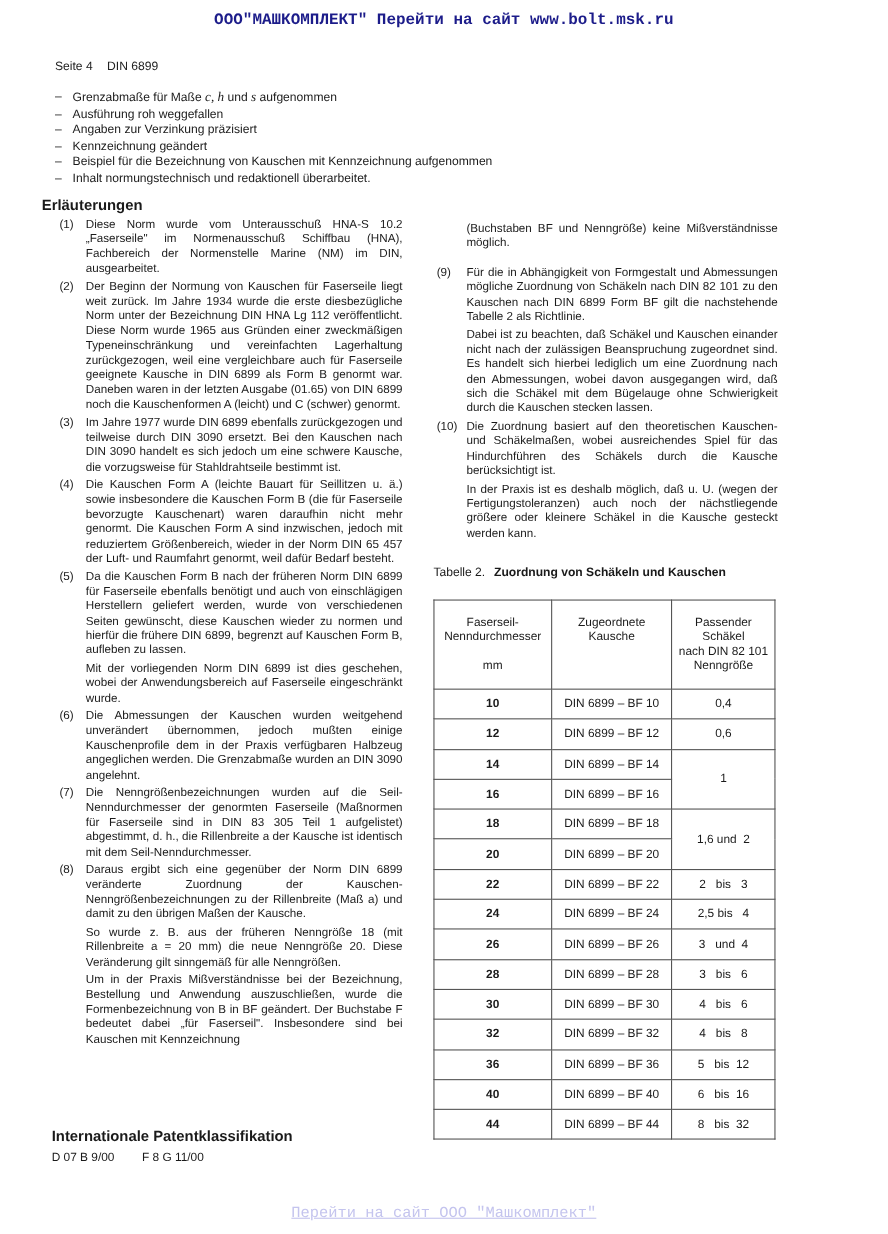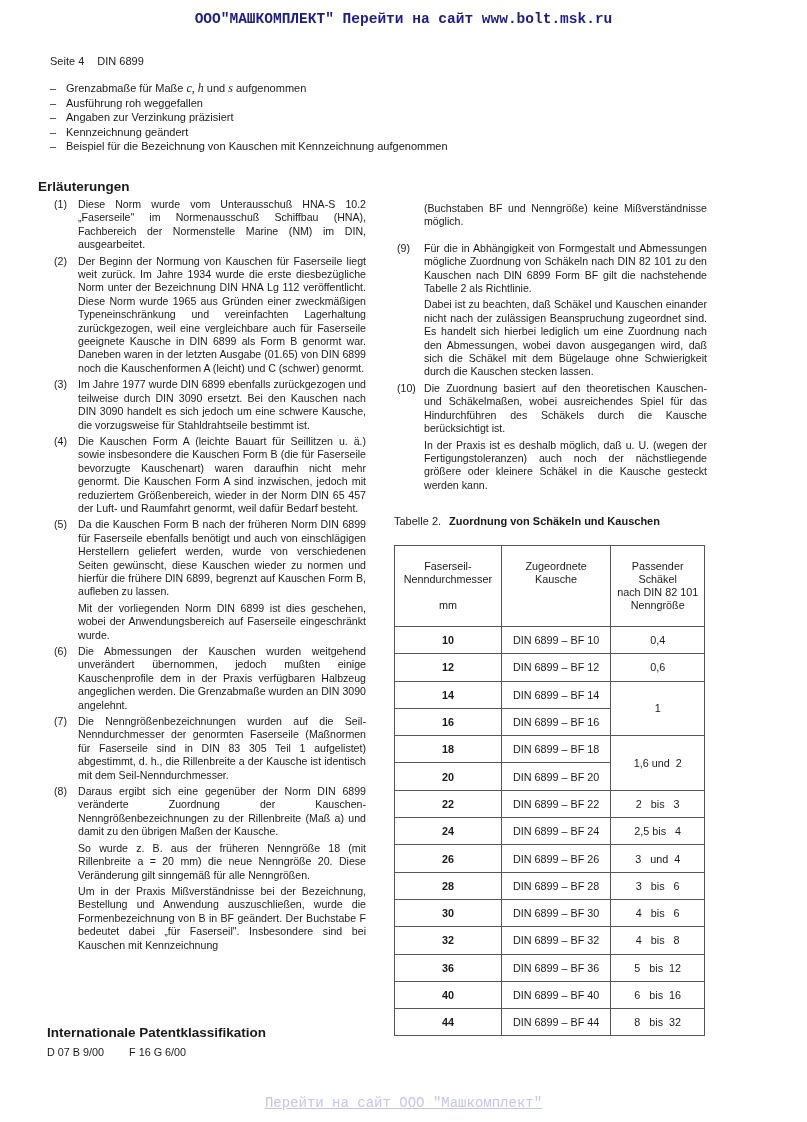--- a/index.html
+++ b/index.html
@@ -51,20 +51,21 @@
   <span>Seite 4</span>
   <span>DIN 6899</span>
 </div>
 
 <ul class="changes">
   <li><span>Grenzabmaße für Maße </span><i>c, h</i><span> und </span><i>s</i><span> aufgenommen</span></li>
   <li>Ausführung roh weggefallen</li>
   <li>Angaben zur Verzinkung präzisiert</li>
   <li>Kennzeichnung geändert</li>
   <li>Beispiel für die Bezeichnung von Kauschen mit Kennzeichnung aufgenommen</li>
+  <li>Inhalt normungstechnisch und redaktionell überarbeitet.</li>
 </ul>
 
 <h2 class="h-erl">Erläuterungen</h2>
 
 <div class="col col-left">
   <div class="note">
       <span class="num">(1)</span>
       <p>Diese Norm wurde vom Unterausschuß HNA-S 10.2 „Faserseile" im Normenausschuß Schiffbau (HNA), Fachbereich der Normenstelle Marine (NM) im DIN, ausgearbeitet.</p>
     </div>
   <div class="note">
@@ -204,16 +205,16 @@
         <td class="d">44</td>
         <td>DIN 6899 – BF 44</td>
         <td style="white-space:pre">8   bis  32</td>
       </tr>
 </tbody>
   </table>
 
 <h2 class="h-ipc">Internationale Patentklassifikation</h2>
 <div class="ipc">
   <span>D 07 B 9/00</span>
-  <span>F 16 G 6/00</span>
+  <span>F 8 G 11/00</span>
 </div>
 
 <a class="bottom-link">Перейти на сайт ООО "Машкомплект"</a>
 
 </body></html>

